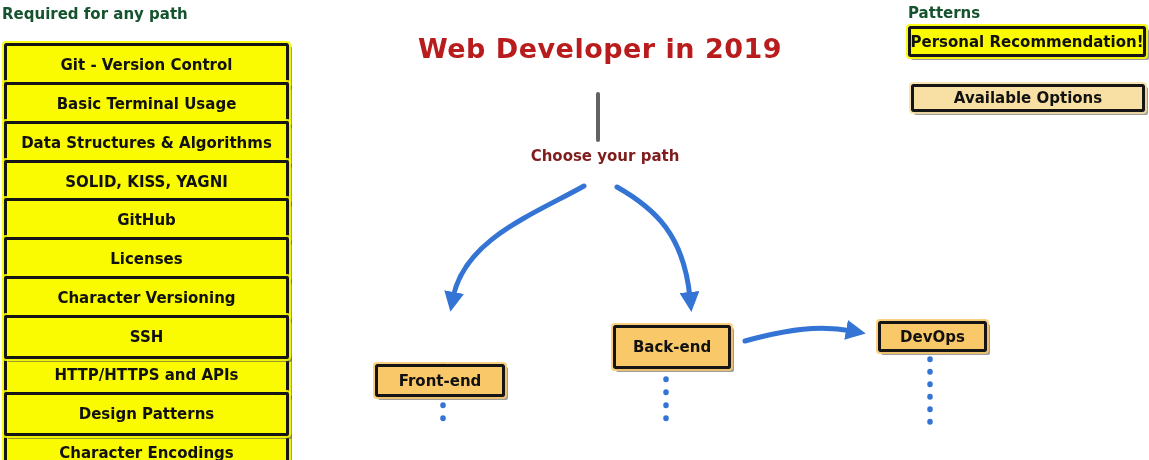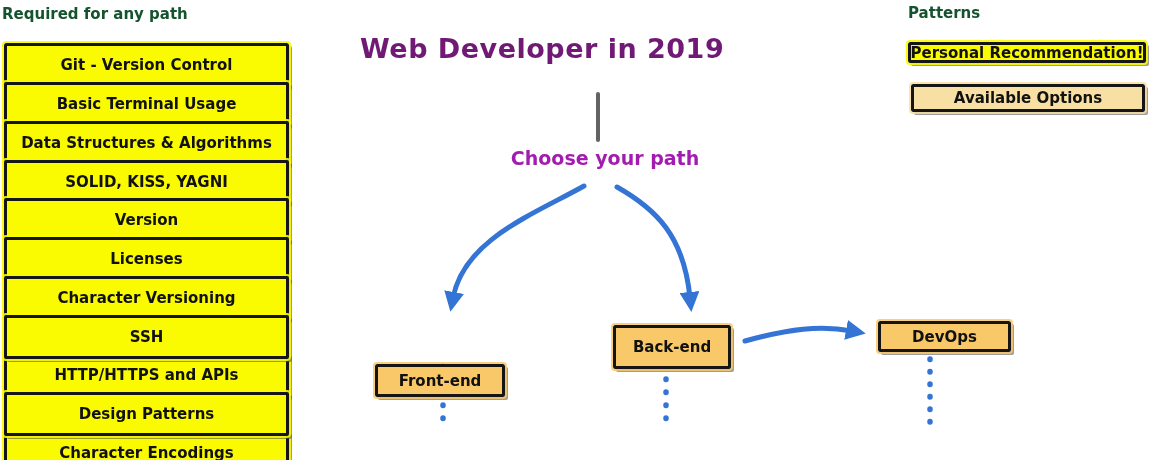--- a/index.html
+++ b/index.html
@@ -51,47 +51,48 @@
     background:var(--tan,#F8DFA3);
     outline:2px solid rgba(248,223,163,0.85);
   }
   
   .required-heading{left:2px;top:5px;}
   .req-item{left:4px;width:285px;height:44px;}
   
   .title{
     position:absolute;
     left:360px;top:33px;width:480px;
+    text-align:center;
     font-size:27px;
     font-weight:bold;
     letter-spacing:0.5px;
-    color:#701a75;
+    color:#b91c1c;
   }
   .stem{
     position:absolute;
     left:596px;top:92px;
     width:4px;height:50px;
     background:var(--line-gray,#636363);
     border-radius:2px;
   }
   .subtitle{
     position:absolute;
     left:480px;top:147px;width:250px;
     text-align:center;
-    font-size:19px;
+    font-size:15px;
     font-weight:bold;
-    color:#a21caf;
+    color:#7f1d1d;
   }
   .path-node{z-index:2;}
   .node-frontend{left:375px;top:324px;width:130px;height:33px;margin-top:40px;}
   .node-backend{left:613px;top:325px;width:118px;height:44px;}
-  .node-devops{left:878px;top:321px;width:133px;height:31px;}
+  .node-devops{left:878px;top:321px;width:109px;height:31px;}
   
   .legends-heading{left:908px;top:4px;}
-  .legend-personal{left:908px;top:42px;width:238px;height:21px;}
+  .legend-personal{left:908px;top:26px;width:238px;height:31px;}
   .legend-available{left:911px;top:84px;width:234px;height:28px;text-align:center;}
   
   .arrows-layer{
     position:absolute;
     left:0;top:0;width:1149px;height:460px;
     pointer-events:none;
     z-index:1;
   }
   .arrow{
     fill:none;
@@ -111,21 +112,21 @@
 <body>
 
 <div class="canvas">
 
   <div class="section-heading required-heading">Required for any path</div>
 
   <div class="box yellow req-item" style="top:43px">Git - Version Control</div>
   <div class="box yellow req-item" style="top:82px">Basic Terminal Usage</div>
   <div class="box yellow req-item" style="top:121px">Data Structures &amp; Algorithms</div>
   <div class="box yellow req-item" style="top:160px">SOLID, KISS, YAGNI</div>
-  <div class="box yellow req-item" style="top:198px">Version</div>
+  <div class="box yellow req-item" style="top:198px">GitHub</div>
   <div class="box yellow req-item" style="top:237px">Licenses</div>
   <div class="box yellow req-item" style="top:276px">Character Versioning</div>
   <div class="box yellow req-item" style="top:353px">HTTP/HTTPS and APIs</div>
   <div class="box yellow req-item" style="top:315px">SSH</div>
   <div class="box yellow req-item" style="top:431px">Character Encodings</div>
   <div class="box yellow req-item" style="top:392px">Design Patterns</div>
 
   <div class="title">Web Developer in 2019</div>
   <div class="stem"></div>
   <div class="subtitle">Choose your path</div>

